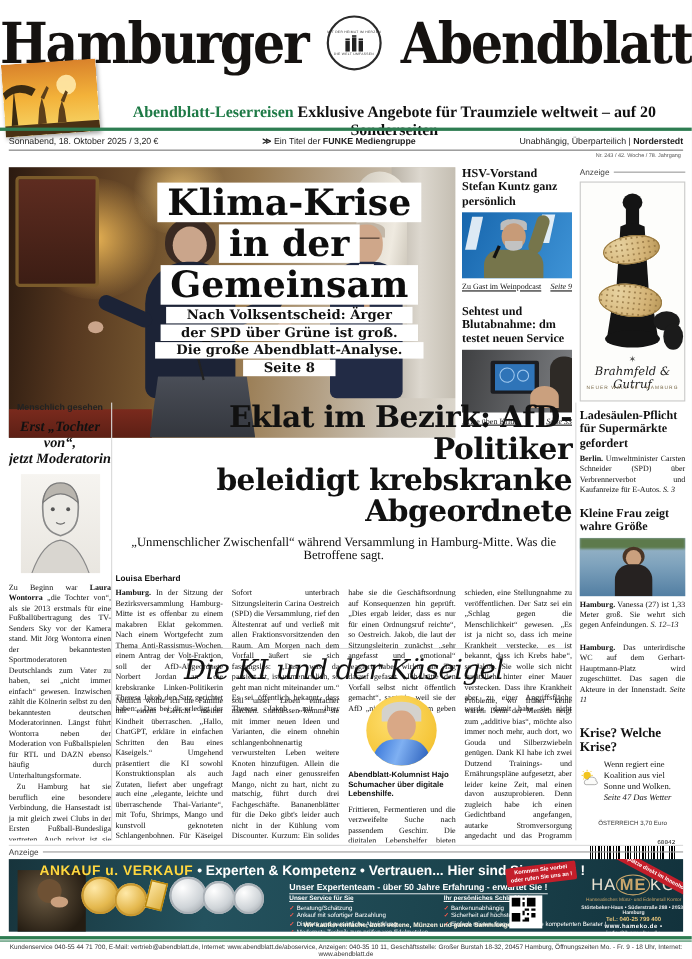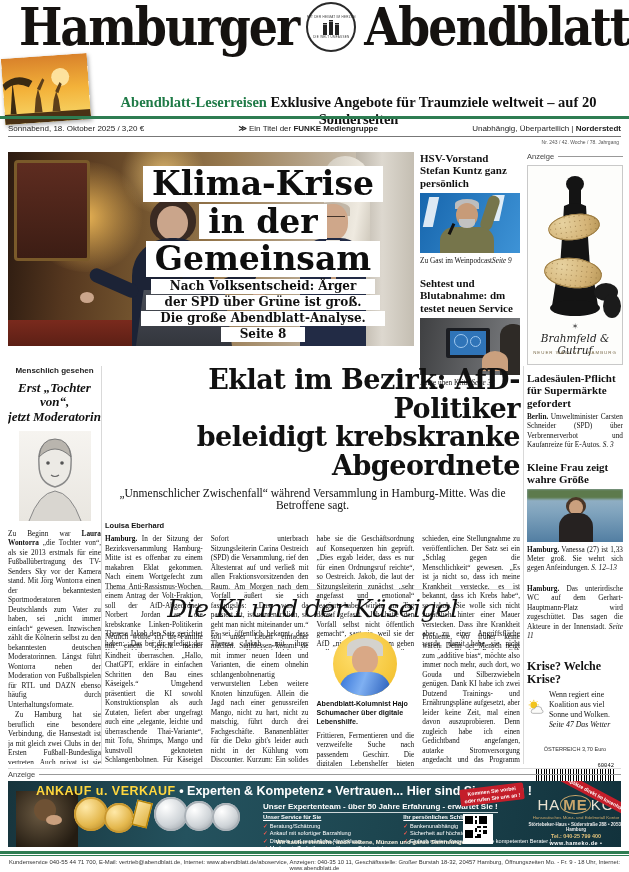--- a/index.html
+++ b/index.html
@@ -1,35 +1,35 @@
 <!DOCTYPE html>
 <html lang="de"><head>
 <meta charset="utf-8">
 <style>
   html,body{margin:0;padding:0;background:#e9e9e9;}
   .page{position:relative;width:629px;height:872px;background:#fff;overflow:hidden;
         font-family:"Liberation Serif",serif;color:#111;margin:0 auto;}
   .abs{position:absolute;}
   
-  .masthead{top:0;left:0;right:0;display:flex;justify-content:flex-end;align-items:center;gap:8px;}
+  .masthead{top:12px;left:0;right:0;display:flex;justify-content:space-between;align-items:center;gap:8px;}
   .masthead .word{font-family:"DejaVu Serif",serif;font-weight:700;font-size:46px;letter-spacing:-2px;
     transform:scaleY(1.12);color:#151210;}
   .crest{width:46px;height:46px;border:2.5px solid #2a2a2a;border-radius:50%;position:relative;
     display:flex;flex-direction:column;align-items:center;justify-content:center;background:#fff;flex:0 0 auto;}
   .crest .motto{font-family:"Liberation Sans",sans-serif;font-size:3px;color:#333;letter-spacing:.3px;white-space:nowrap;}
   .giraffe{top:56px;left:3px;width:86px;height:66px;transform:rotate(-4deg);box-shadow:1px 2px 4px rgba(0,0,0,.35);}
   .promo{top:94px;left:96px;right:8px;text-align:center;font-size:14.5px;font-weight:700;}
   .promo .green{color:#1e7a46;}
   .rule-green{top:116px;left:0;right:0;height:3px;background:#2e7d52;}
   .dateline{top:121px;left:8px;right:8px;height:15px;display:flex;justify-content:space-between;align-items:center;
     font-family:"Liberation Sans",sans-serif;font-size:8px;color:#222;border-bottom:1px solid #777;}
   .dateline b{font-weight:700;}
   .issue{top:139px;right:10px;font-family:"Liberation Sans",sans-serif;font-size:5px;color:#555;}
   
-  .lead{top:152px;left:8px;width:406px;height:194px;overflow:hidden;
+  .lead{top:152px;left:8px;width:406px;height:246px;overflow:hidden;
     background:linear-gradient(95deg,#2b1a10 0%,#55371f 16%,#74552f 34%,#97794f 52%,#b3a085 70%,#cdc6ba 86%,#dbd6cc 100%);}
   .glow{position:absolute;border-radius:50%;}
   .g1{left:18px;top:10px;width:120px;height:110px;background:radial-gradient(circle,rgba(255,198,92,.85),rgba(120,70,20,0) 70%);}
   .g2{left:110px;top:-18px;width:90px;height:80px;background:radial-gradient(circle,rgba(255,214,130,.7),rgba(120,70,20,0) 70%);}
   .wallpanel{position:absolute;left:6px;top:8px;width:70px;height:95px;background:linear-gradient(#5e2c20,#3c1d14);
     border:3px solid #7a5a2a;border-radius:4px;}
   .marble{position:absolute;right:0;top:0;width:58px;height:210px;
     background:linear-gradient(90deg,#b9b2a6,#ddd8cf 45%,#c4beb2);}
   .statue{position:absolute;right:44px;top:4px;width:46px;height:150px;border-radius:22px 26px 8px 8px;
     background:linear-gradient(100deg,#cfc9bd,#efeae0 60%,#bdb6a8);}
@@ -56,21 +56,21 @@
   .m-tie{position:absolute;left:43px;top:38px;width:5px;height:44px;background:#c09a7a;}
   .hl-wrap{position:absolute;left:150px;top:14px;width:210px;display:flex;flex-direction:column;align-items:center;}
   .hl-box{background:#fff;padding:0 9px;margin-bottom:2px;font-family:"DejaVu Serif",serif;font-weight:700;
     font-size:33px;line-height:1.08;color:#0e0e0e;white-space:nowrap;}
   .hl-sub{background:#fff;padding:0 19px;margin-bottom:1px;font-family:"DejaVu Serif",serif;font-weight:700;
     font-size:12px;line-height:1.25;white-space:nowrap;}
   
   .teasers{top:152px;left:420px;width:100px;}
   .t-head{font-size:11px;font-weight:700;line-height:1.12;margin-bottom:4px;}
   .t-photo{width:100px;overflow:hidden;position:relative;margin-bottom:3px;}
-  .t-cap{display:flex;justify-content:flex-start;font-size:7.3px;margin-bottom:12px;}
+  .t-cap{display:flex;justify-content:space-between;font-size:7.3px;margin-bottom:12px;text-decoration:underline;}
   .t-cap .pg{font-style:italic;}
   .hsv{height:60px;background:linear-gradient(115deg,#1766ad,#3e93d6);}
   .hsv .bar{position:absolute;background:rgba(255,255,255,.85);transform:skewX(-12deg);}
   .hsv .b1{left:6px;top:4px;width:10px;height:30px;}
   .hsv .b2{left:70px;top:2px;width:12px;height:26px;}
   .hsv .head{position:absolute;left:36px;top:10px;width:22px;height:24px;border-radius:50%;background:#c79b78;}
   .hsv .hair{position:absolute;left:35px;top:6px;width:24px;height:10px;border-radius:50% 50% 0 0;background:#bdbdbd;}
   .hsv .beard{position:absolute;left:39px;top:26px;width:16px;height:9px;border-radius:0 0 50% 50%;background:#c2c2c2;}
   .hsv .torso{position:absolute;left:20px;top:34px;width:54px;height:26px;border-radius:14px 14px 0 0;background:#76754b;}
   .hsv .arm{position:absolute;left:64px;top:2px;width:12px;height:36px;border-radius:6px;background:#76754b;transform:rotate(18deg);}

